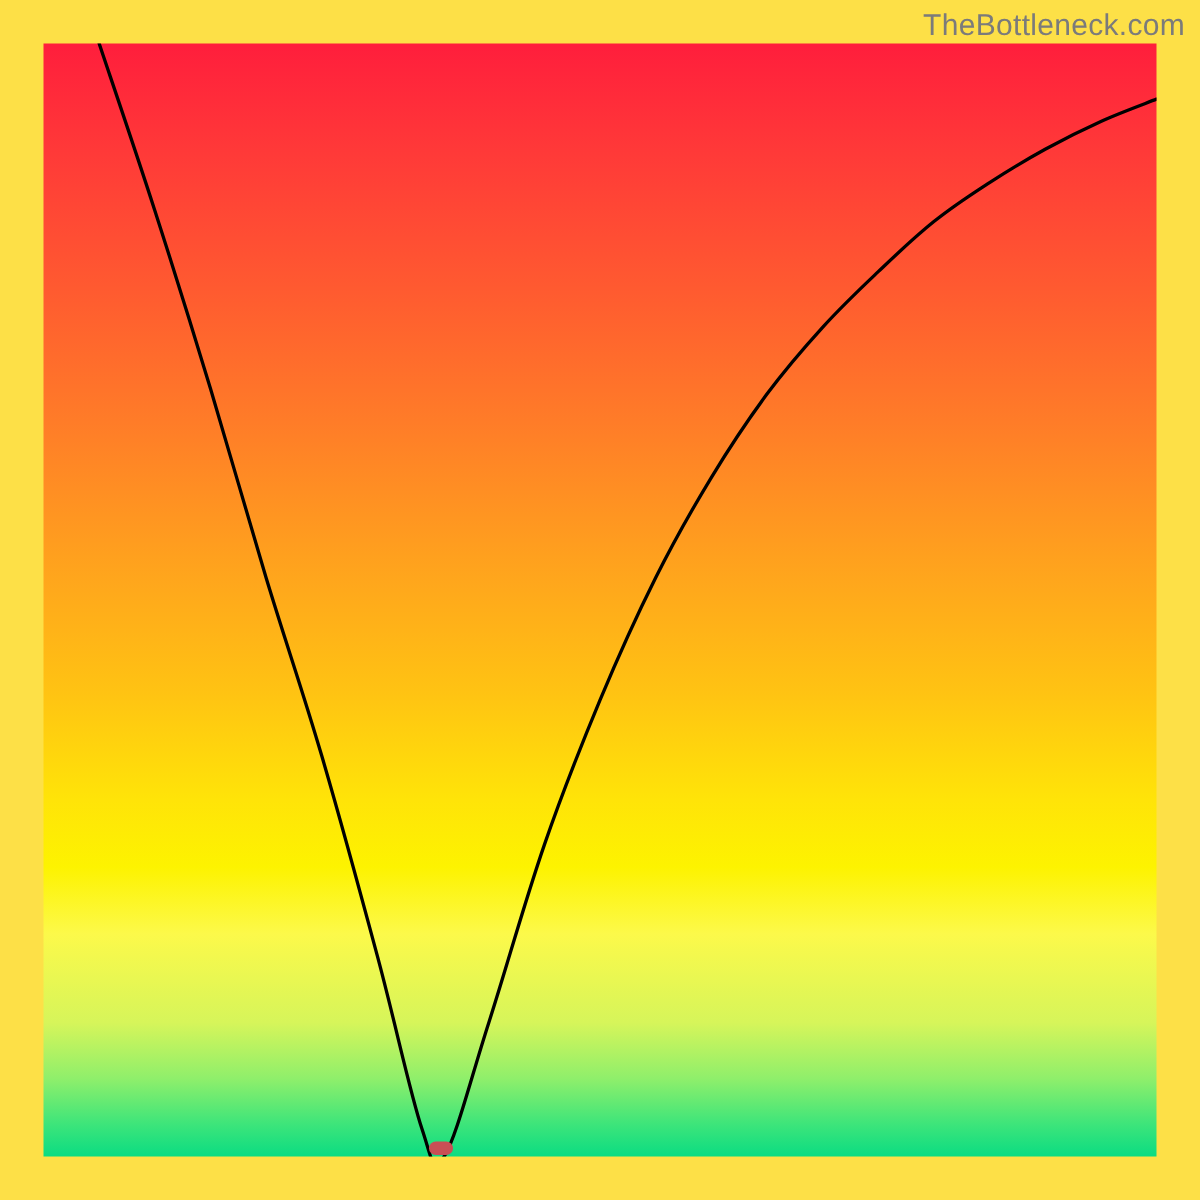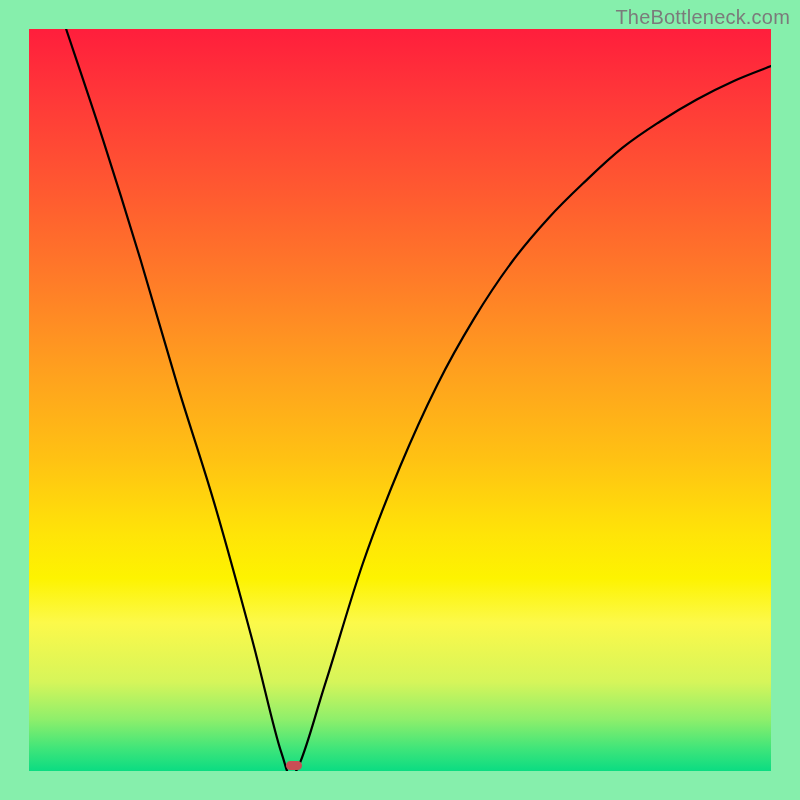--- a/index.html
+++ b/index.html
@@ -8,21 +8,21 @@
     width: 800px;
     height: 800px;
     overflow: hidden;
     background: #000;
     font-family: Arial, Helvetica, sans-serif;
   }
   .frame {
     position: relative;
     width: 800px;
     height: 800px;
-    background: #86efac;
+    background: #fde047;
   }
   .plot-area {
     position: absolute;
     left: 29px;
     top: 29px;
     width: 742px;
     height: 742px;
     
     background: linear-gradient(to bottom,
       #ff1e3c 0%,

